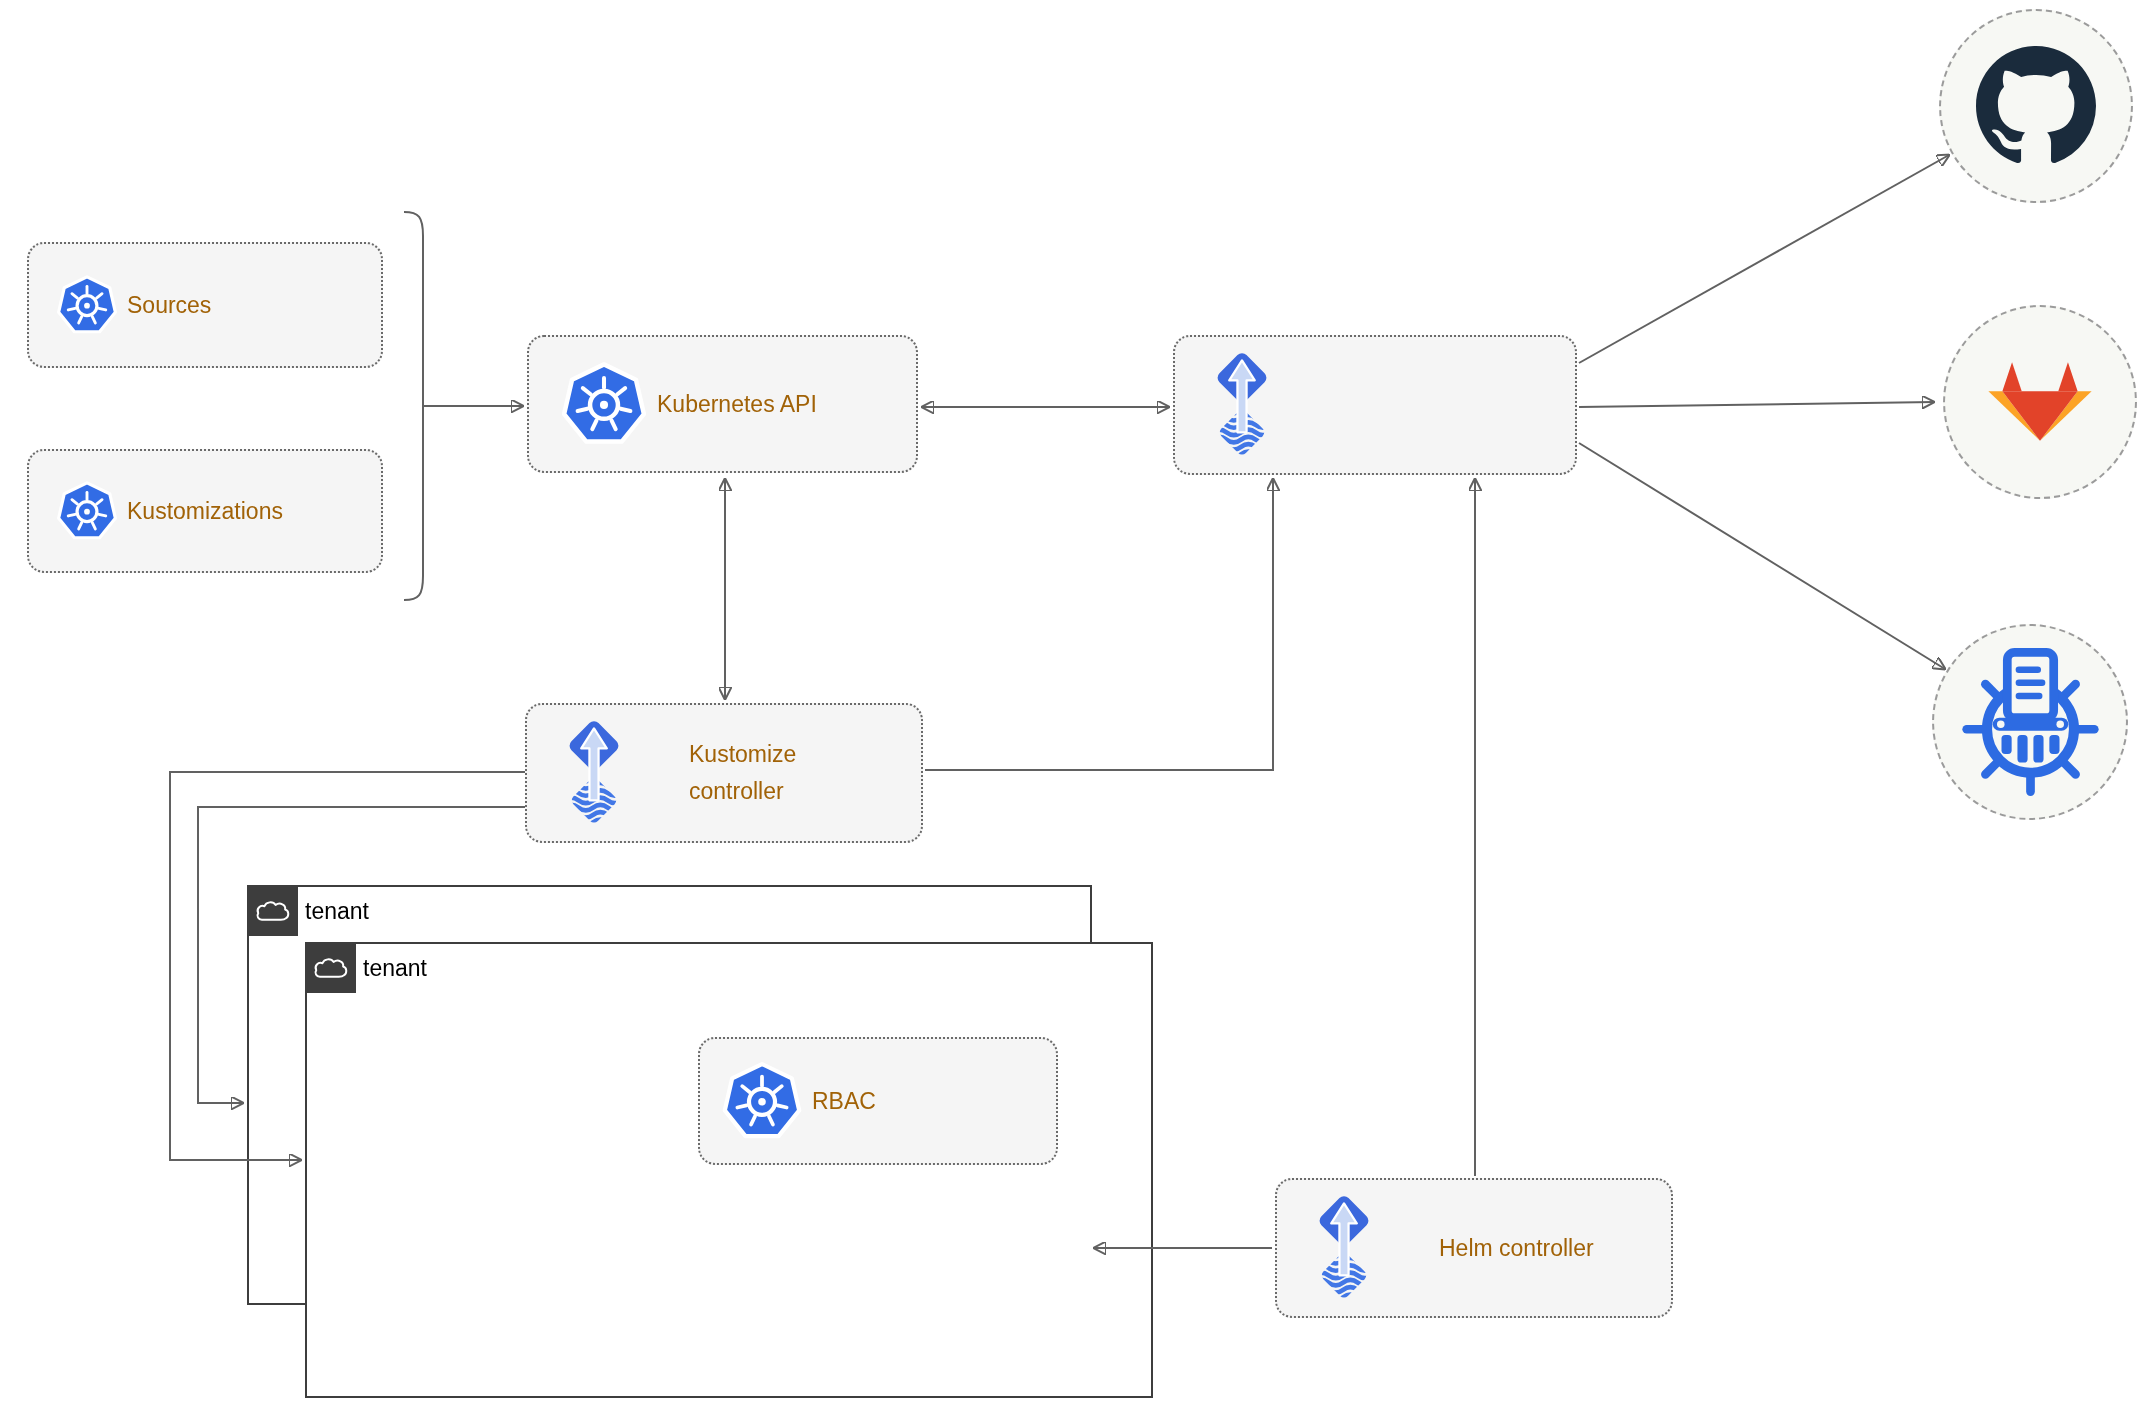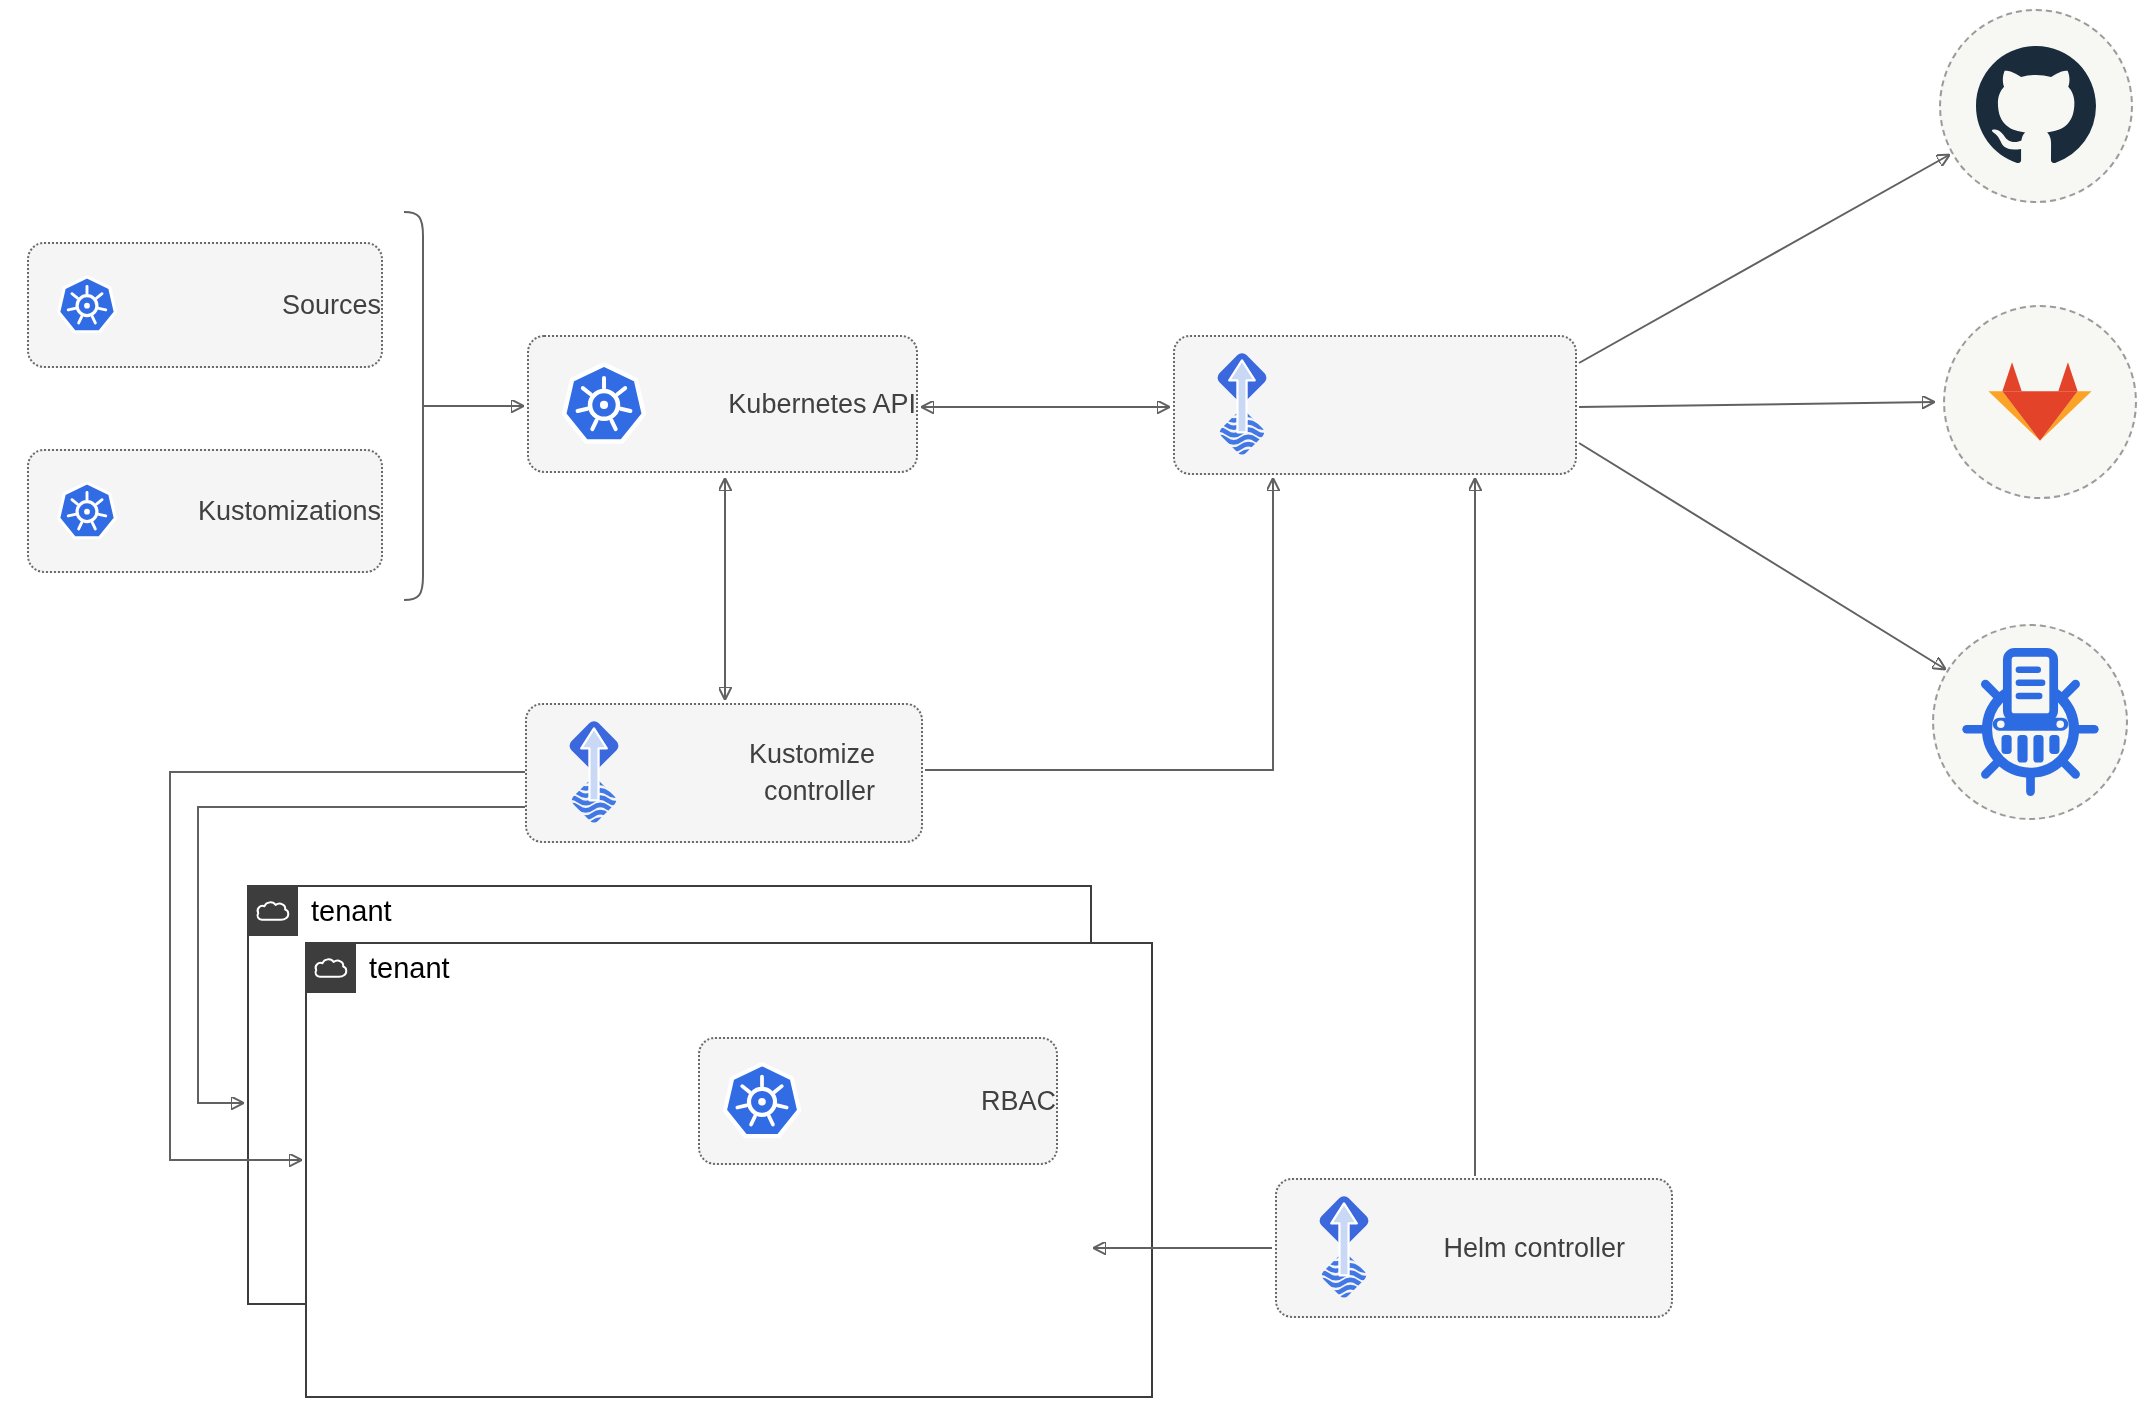--- a/index.html
+++ b/index.html
@@ -3,30 +3,30 @@
 <meta charset="utf-8">
 <style>
   html,body{margin:0;padding:0;background:#ffffff;}
   body{font-family:"Liberation Sans", sans-serif;}
   .canvas{position:relative;width:2144px;height:1407px;background:#ffffff;overflow:hidden;}
 
   
   .nbox{position:absolute;box-sizing:border-box;background:#f5f5f5;
         border:2px dotted #6a6a6a;border-radius:17px;
         display:flex;align-items:center;padding-left:26px;gap:8px;z-index:3;}
-  .nbox .lbl{flex:1;text-align:right;font-size:27px;color:#404040;line-height:37px;}
+  .nbox .lbl{flex:1;text-align:left;font-size:23px;color:#a16207;line-height:37px;}
   .nbox.ctrl .lbl{padding:0 46px;}
   .ic{flex:none;display:block;}
 
   
   .tenant{position:absolute;box-sizing:border-box;background:#ffffff;border:2px solid #3d3d3d;}
   .tenant .tab{position:absolute;left:-2px;top:-2px;width:51px;height:51px;background:#3d3d3d;
                display:flex;align-items:center;justify-content:center;}
-  .tenant .tlabel{position:absolute;left:62px;top:0;height:49px;line-height:49px;
-                  font-size:29px;color:#000;}
+  .tenant .tlabel{position:absolute;left:56px;top:0;height:49px;line-height:49px;
+                  font-size:23px;color:#000;}
   .tenant.back{z-index:1;}
   .tenant.front{z-index:2;}
 
   
   .circle{position:absolute;box-sizing:border-box;border:2.5px dashed #9b9b9b;border-radius:50%;
           background:#f7f8f4;display:flex;align-items:center;justify-content:center;z-index:3;}
 
   
   .wires{position:absolute;left:0;top:0;z-index:5;pointer-events:none;}
   .wires path{stroke:#616161;stroke-width:2;fill:none;}

